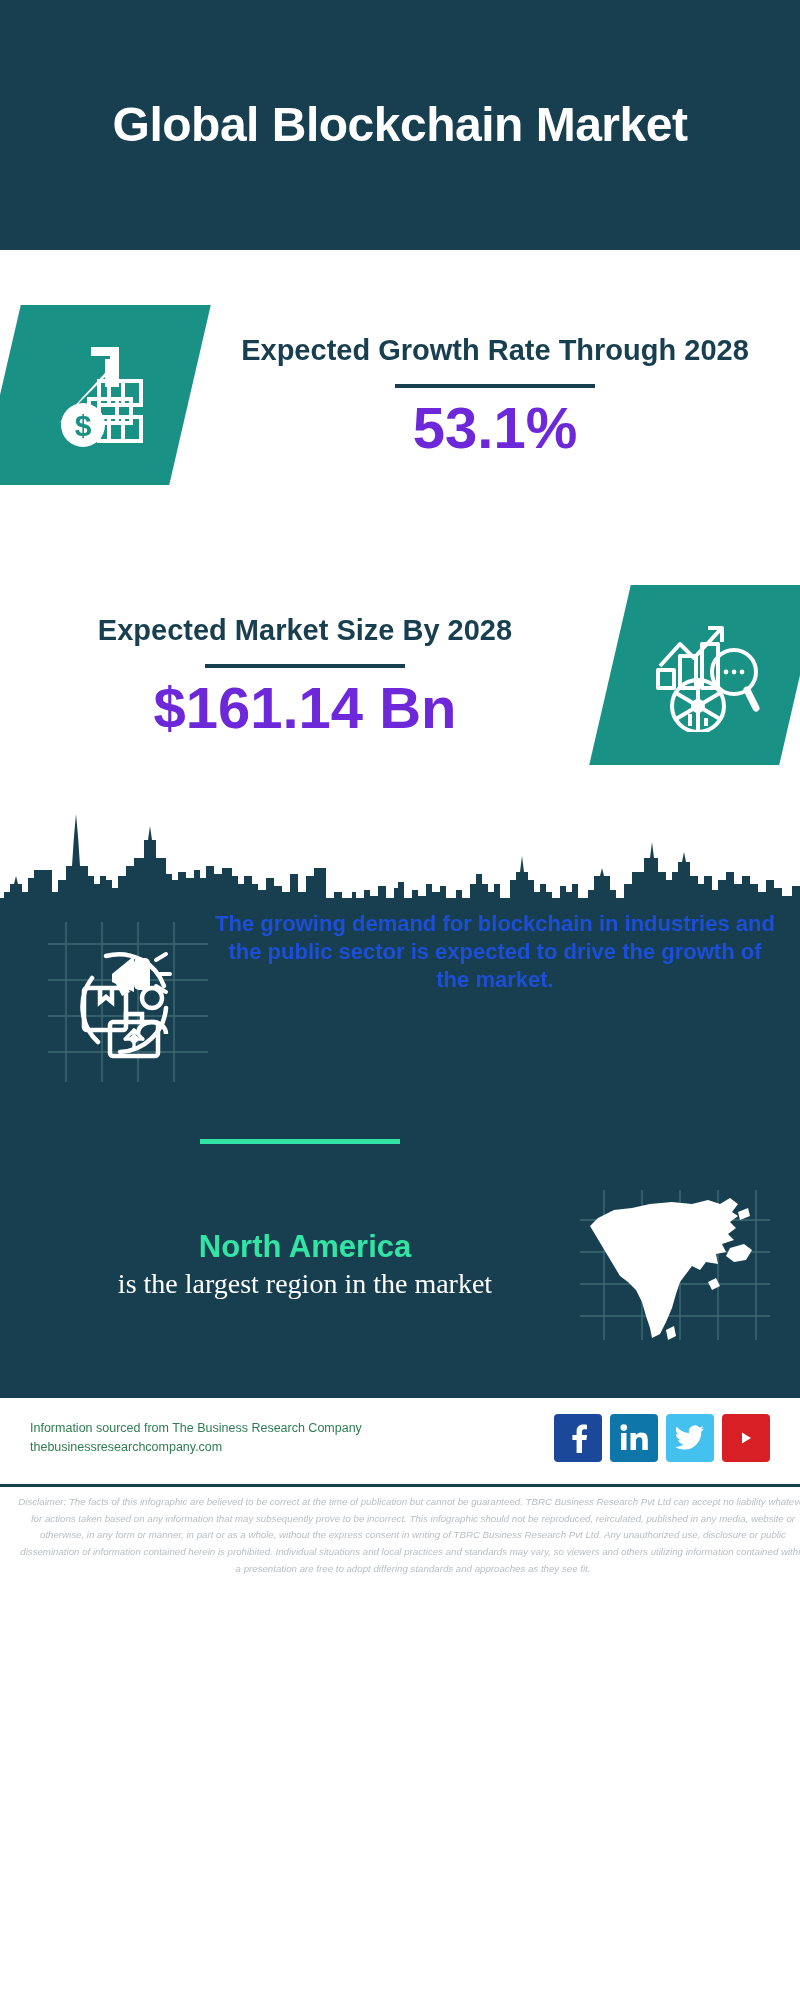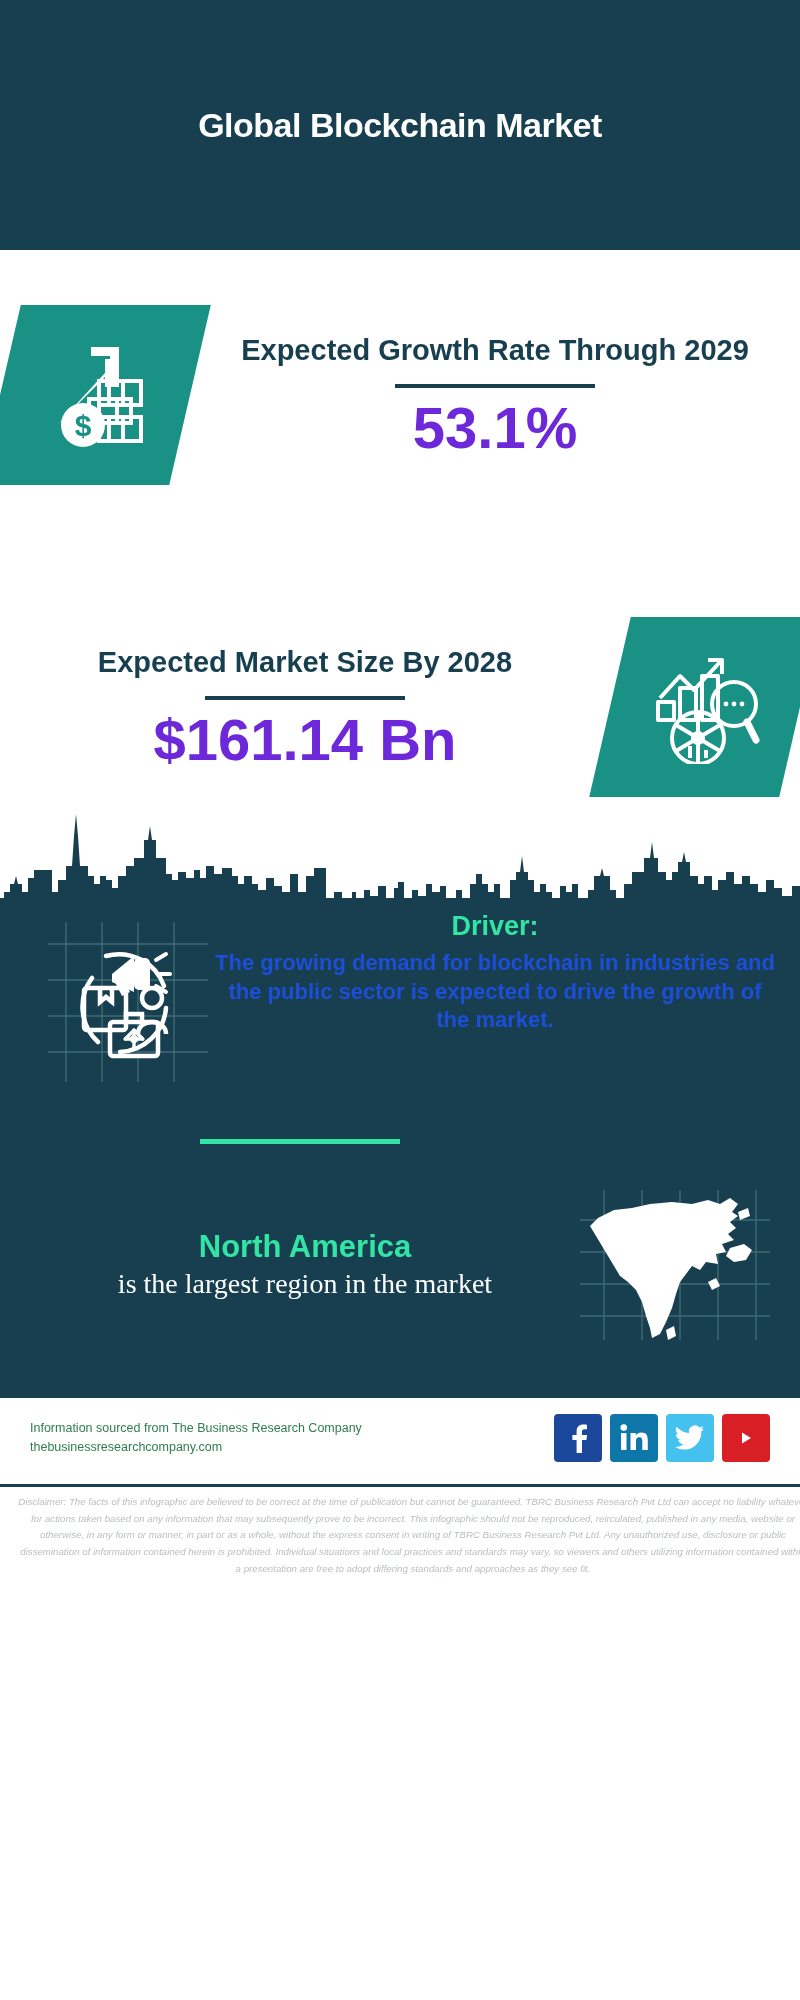--- a/index.html
+++ b/index.html
@@ -27,38 +27,38 @@
     left: 0; top: 0;
     width: 800px;
     height: 250px;
     background: #173f4f;
     display: flex;
     align-items: center;
     justify-content: center;
   }
   .header-title {
     color: #ffffff;
-    font-size: 34px;
+    font-size: 48px;
     font-weight: bold;
     line-height: 1.25;
     text-align: center;
     letter-spacing: -0.5px;
     max-width: 620px;
   }
 
   
   .stat-row {
     position: absolute;
     left: 0;
     width: 800px;
     display: flex;
     align-items: center;
   }
   #row-growth { top: 280px; height: 230px; }
-  #row-size   { top: 592px; height: 230px; }
+  #row-size   { top: 560px; height: 230px; }
 
   .para {
     width: 190px;
     height: 180px;
     background: #199185;
     transform: skewX(-13deg);
     display: flex;
     align-items: center;
     justify-content: center;
     flex: 0 0 auto;
@@ -279,21 +279,21 @@
               <line x1="82" y1="66" x2="82" y2="90"></line>
             </g>
 
             <circle cx="48" cy="92" r="22"></circle>
             <text x="48" y="103" font-size="30" font-weight="bold" fill="#199185" text-anchor="middle" font-family="Liberation Sans, sans-serif">$</text>
           </g>
         </svg>
       </span>
     </div>
     <div class="stat-text">
-      <div class="stat-label">Expected Growth Rate Through 2029</div>
+      <div class="stat-label">Expected Growth Rate Through 2028</div>
       <div class="stat-rule"></div>
       <div class="stat-value">53.1%</div>
     </div>
   </div>
 
   <div class="stat-row" id="row-size">
     <div class="stat-text">
       <div class="stat-label">Expected Market Size By 2028</div>
       <div class="stat-rule"></div>
       <div class="stat-value">$161.14 Bn</div>
@@ -410,21 +410,20 @@
         <g fill="#ffffff">
           <circle cx="86" cy="117" r="4"></circle>
           <rect x="84.3" y="107" width="3.4" height="20" rx="1.5"></rect>
           <rect x="76" y="115.3" width="20" height="3.4" rx="1.5"></rect>
           <rect x="78" y="109" width="16" height="3.4" rx="1.5" transform="rotate(45 86 117)"></rect>
           <rect x="78" y="109" width="16" height="3.4" rx="1.5" transform="rotate(-45 86 117)"></rect>
         </g>
       </svg>
     </div>
     <div class="driver-text">
-      <div class="driver-heading">Driver:</div>
       <div class="driver-body">The growing demand for blockchain in industries and the public sector is expected to drive the growth of the market.</div>
     </div>
   </div>
 
   <div class="mint-rule"></div>
 
   <div class="region-block">
     <div class="region-text">
       <div class="region-name">North America</div>
       <div class="region-sub">is the largest region in the market</div>

